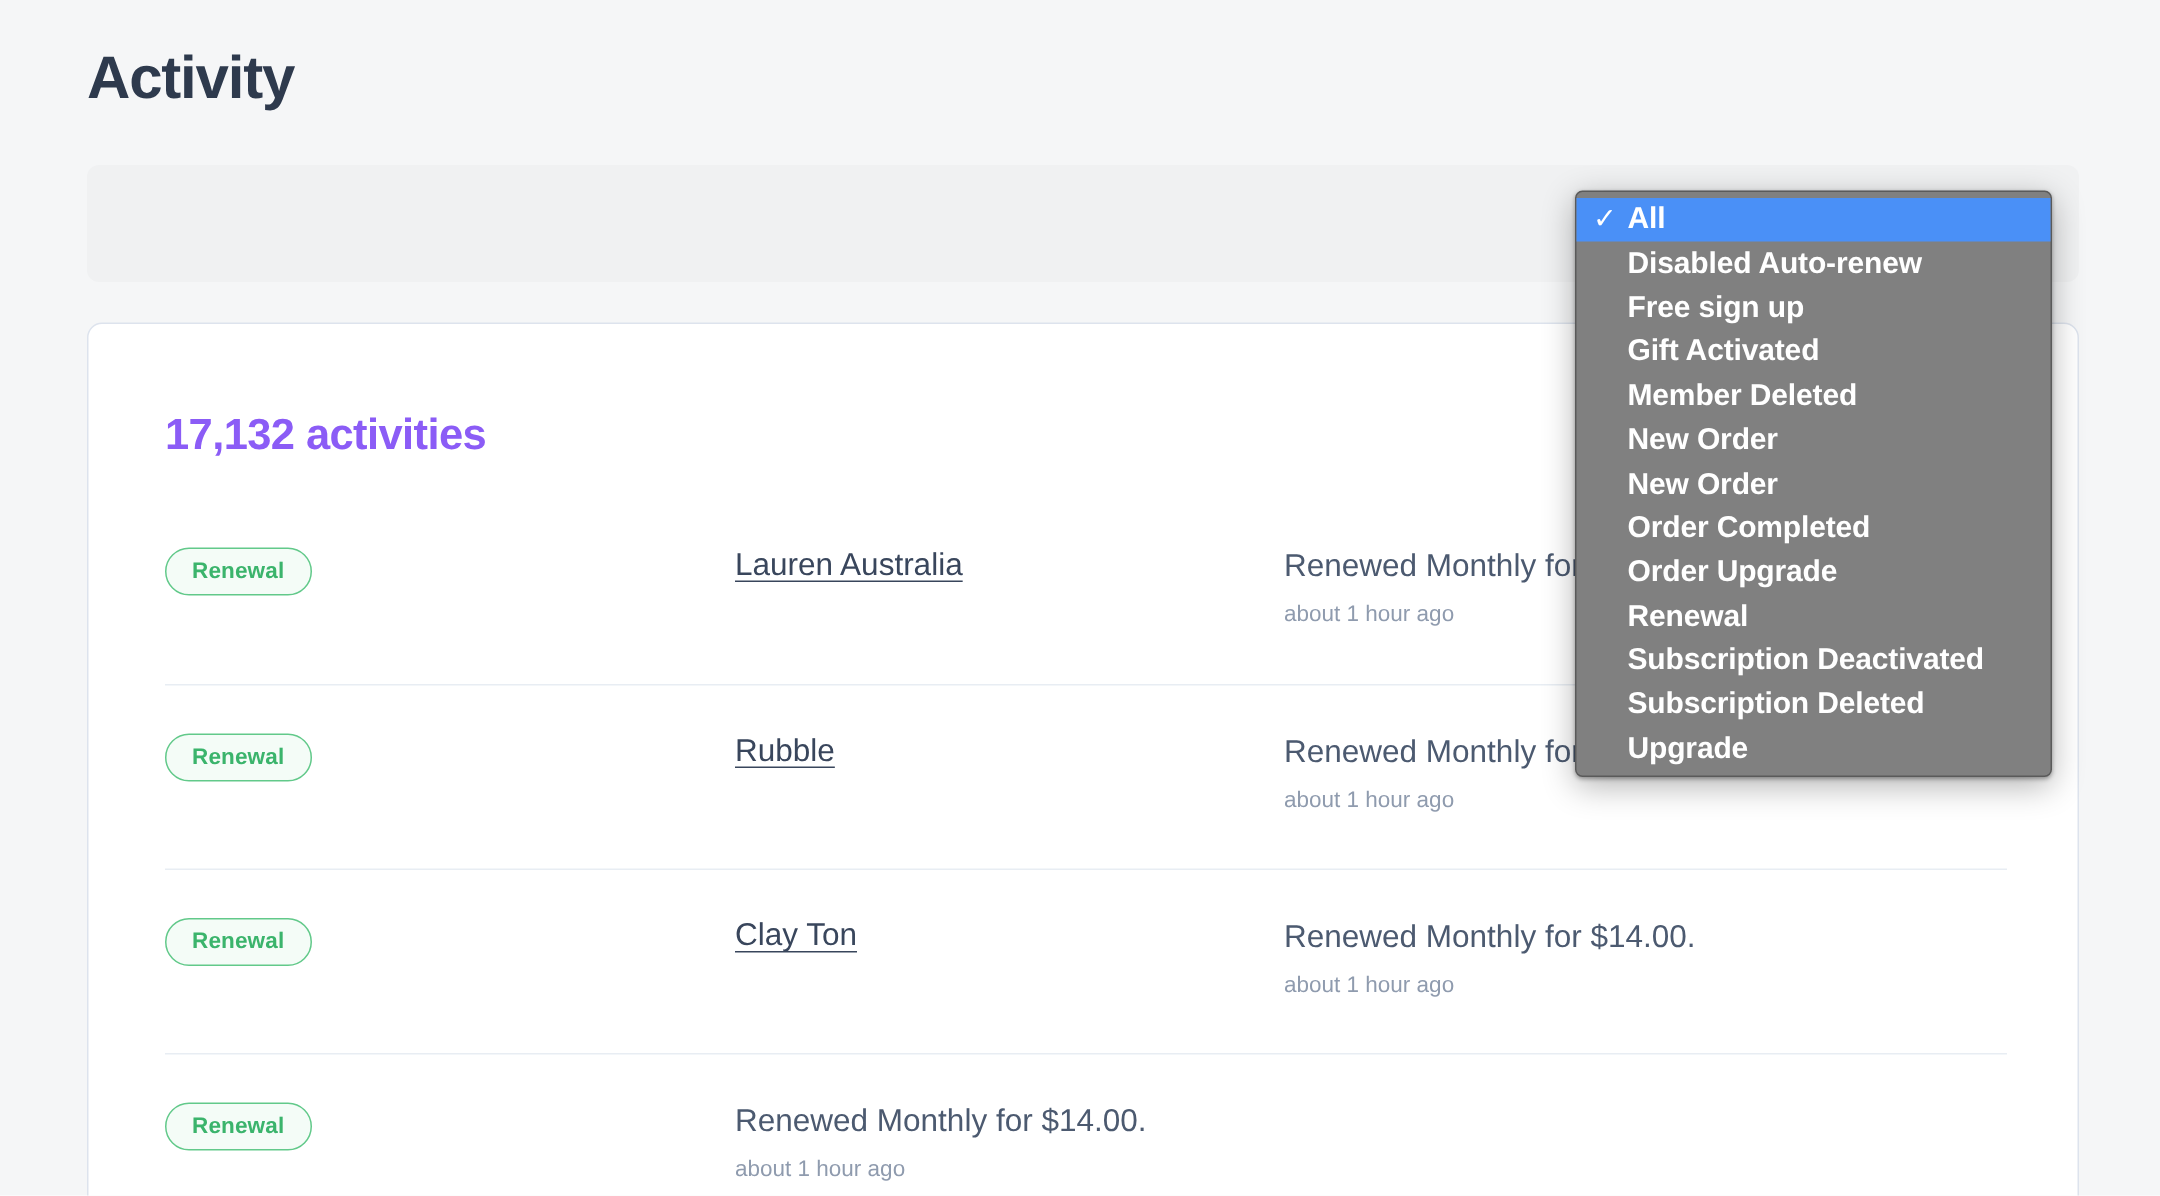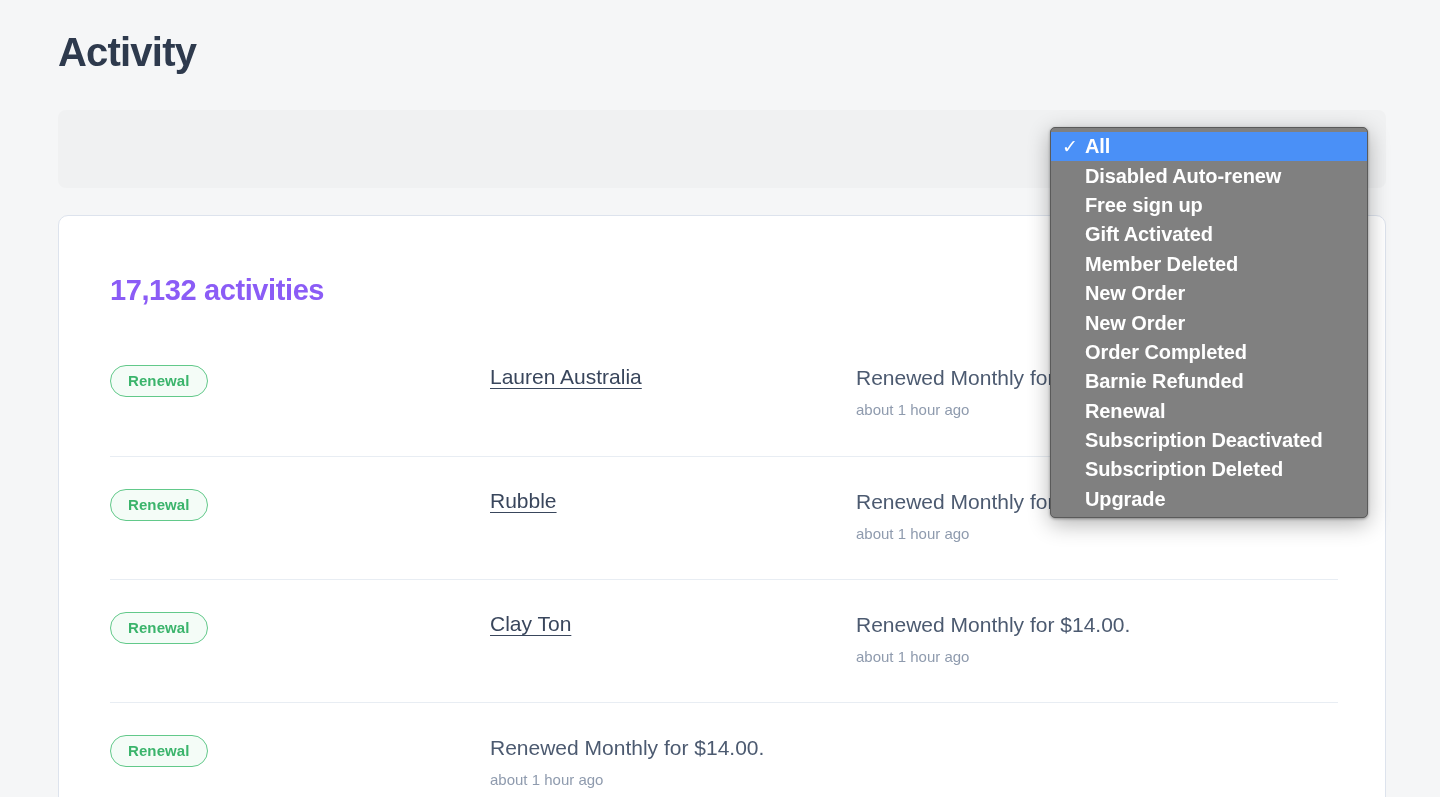--- a/index.html
+++ b/index.html
@@ -302,21 +302,21 @@
     <div class="dd-item">
       <span class="dd-check"></span>
       <span class="dd-label">New Order</span>
     </div>
     <div class="dd-item">
       <span class="dd-check"></span>
       <span class="dd-label">Order Completed</span>
     </div>
     <div class="dd-item">
       <span class="dd-check"></span>
-      <span class="dd-label">Barnie Refunded</span>
+      <span class="dd-label">Order Upgrade</span>
     </div>
     <div class="dd-item">
       <span class="dd-check"></span>
       <span class="dd-label">Renewal</span>
     </div>
     <div class="dd-item">
       <span class="dd-check"></span>
       <span class="dd-label">Subscription Deactivated</span>
     </div>
     <div class="dd-item">

